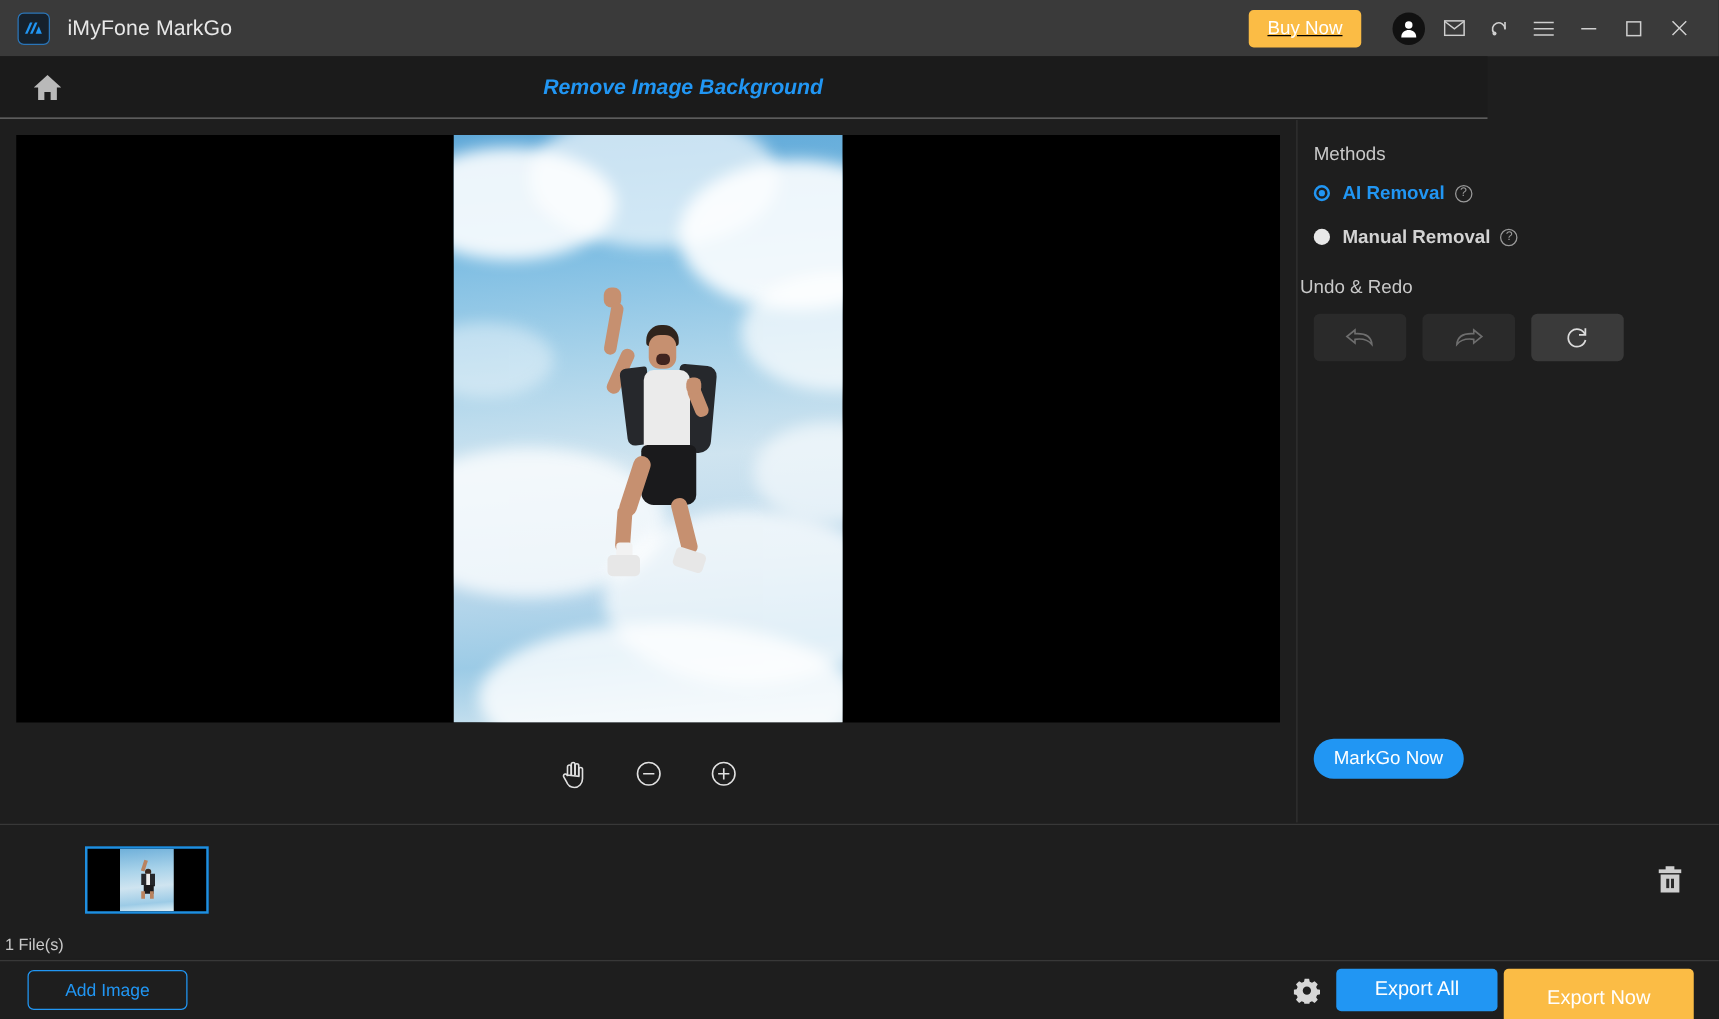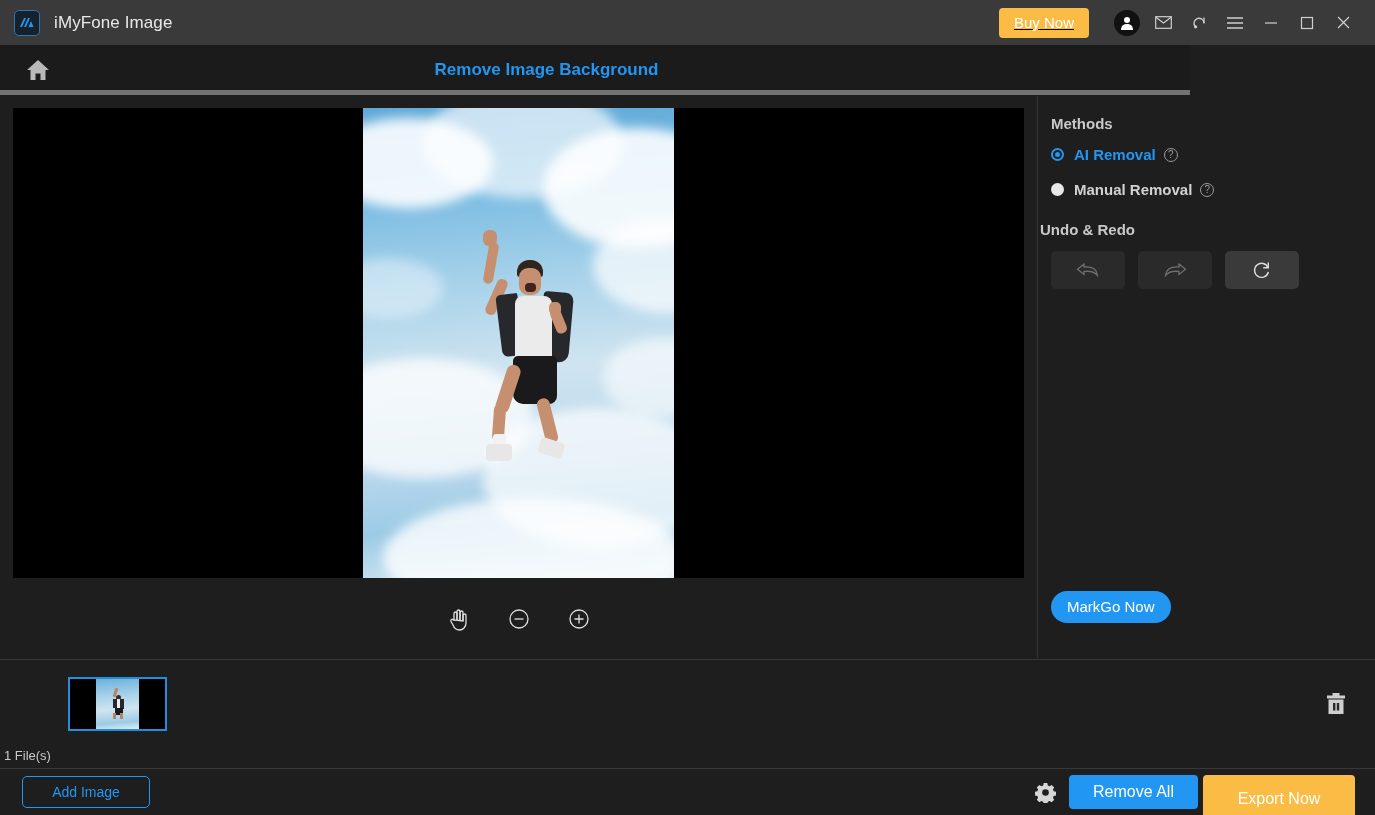--- a/index.html
+++ b/index.html
@@ -45,21 +45,22 @@
   .avatar-icon {
     width: 26px; height: 26px; border-radius: 50%;
     background: #111; display: flex; align-items: center; justify-content: center;
   }
 
   
   .header {
     position: absolute; top: 45px; left: 0;
     width: 1190px; height: 50px;
     background: #1b1b1b;
-    border-bottom: 5px solid #737373;
+    border-bottom: 1px solid #737373;
+    font-style: italic;
   }
   .home-icon {
     position: absolute; left: 20px; top: 7px;
     width: 36px; height: 36px;
     display: flex; align-items: center; justify-content: center;
     cursor: pointer;
   }
   .header-title {
     position: absolute; left: 0; top: 0;
     width: 1093px; height: 50px;
@@ -121,21 +122,21 @@
   }
 
   
   .rpanel {
     position: absolute; top: 96px; left: 1037px;
     width: 338px; height: 562px;
     background: #1e1e1e;
     border-left: 1px solid #323232;
   }
   .sec-title {
-    color: #c9c9c9; font-size: 15px; font-weight: bold;
+    color: #c9c9c9; font-size: 15px; font-weight: normal;
   }
   .methods-title { position: absolute; left: 13px; top: 19px; }
   .radio-row {
     position: absolute; left: 13px;
     display: flex; align-items: center; cursor: pointer;
   }
   .r1 { top: 50px; }
   .r2 { top: 85px; }
   .radio {
     width: 13px; height: 13px; border-radius: 50%;
@@ -235,21 +236,21 @@
 <body>
 
 <div class="titlebar">
   <div class="app-logo">
     <svg width="16" height="14" viewBox="0 0 16 14">
       <path d="M1 11 L5 2 L7 2 L3 11 Z" fill="#2196f3"></path>
       <path d="M5 11 L9 2 L11 2 L7 11 Z" fill="#2196f3"></path>
       <path d="M12 5 L14.5 11 L9.5 11 Z" fill="#2196f3"></path>
     </svg>
   </div>
-  <div class="app-title">iMyFone Image</div>
+  <div class="app-title">iMyFone MarkGo</div>
 
   <div class="tb-right">
     <button class="buy-now">Buy Now</button>
 
     <div class="tb-icon">
       <span class="avatar-icon">
         <svg width="16" height="16" viewBox="0 0 16 16">
           <circle cx="8" cy="5" r="3" fill="#ffffff"></circle>
           <path d="M2 15 C2 10.5 5 9 8 9 C11 9 14 10.5 14 15 Z" fill="#ffffff"></path>
         </svg>
@@ -440,15 +441,15 @@
 </div>
 
 <div class="bottombar">
   <button class="add-image">Add Image</button>
   <div class="gear">
     <svg width="21" height="21" viewBox="0 0 21 21">
       <path d="M8.7 1 h3.6 l.5 2.4 1.8 .8 2.1 -1.3 2.5 2.5 -1.3 2.1 .8 1.8 2.4 .5 v3.6 l-2.4 .5 -.8 1.8 1.3 2.1 -2.5 2.5 -2.1 -1.3 -1.8 .8 -.5 2.4 h-3.6 l-.5 -2.4 -1.8 -.8 -2.1 1.3 -2.5 -2.5 1.3 -2.1 -.8 -1.8 -2.4 -.5 v-3.6 l2.4 -.5 .8 -1.8 -1.3 -2.1 2.5 -2.5 2.1 1.3 1.8 -.8 Z" fill="#d6d6d6"></path>
       <circle cx="10.5" cy="10.5" r="3.3" fill="#1e1e1e"></circle>
     </svg>
   </div>
-  <button class="export-all">Remove All</button>
+  <button class="export-all">Export All</button>
   <button class="export-now">Export Now</button>
 </div>
 
 </body></html>

